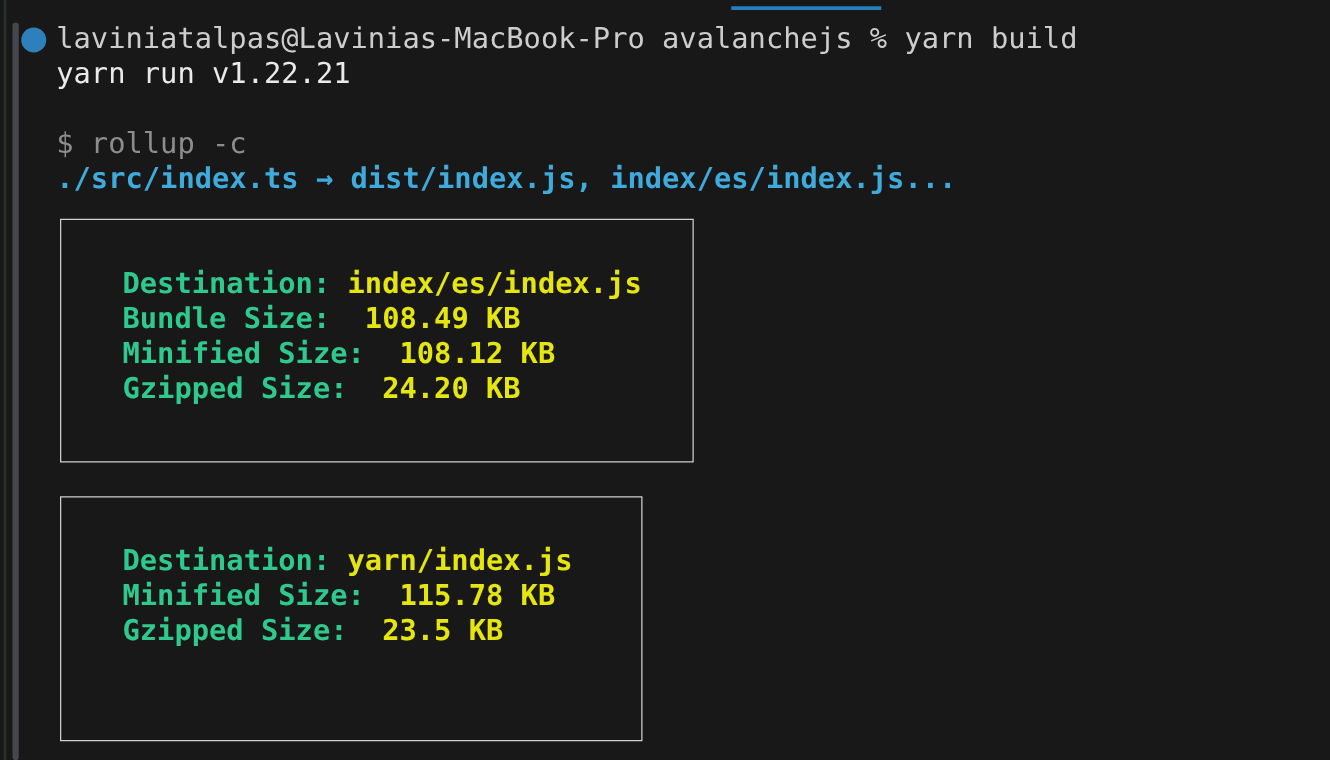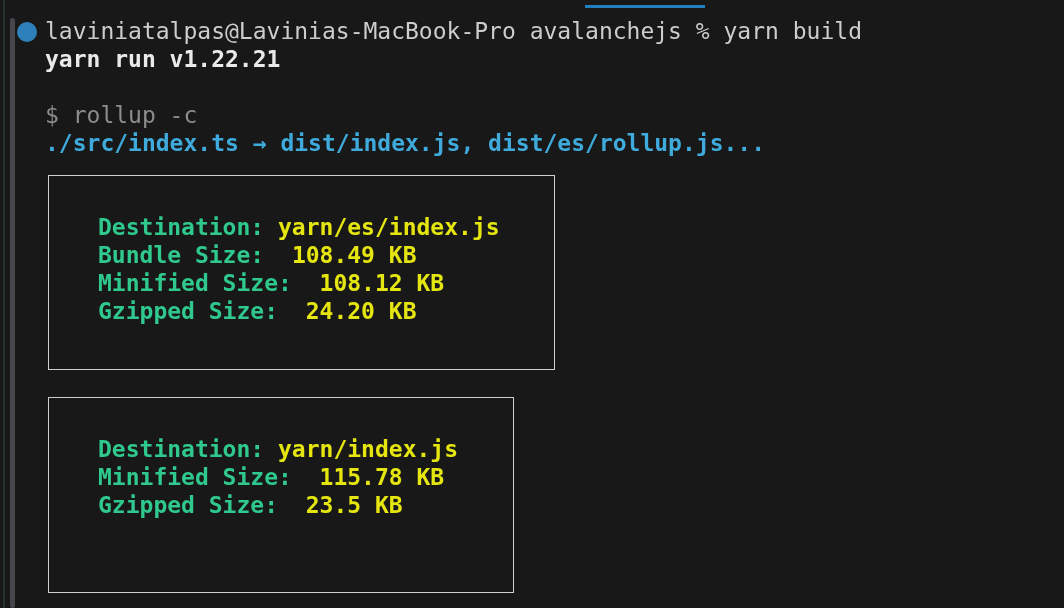--- a/index.html
+++ b/index.html
@@ -40,21 +40,21 @@
   }
   .line {
     position: absolute;
     left: 45px;
     font-size: 23px;
     line-height: 28px;
     white-space: pre;
     text-align: center;
   }
   .line-prompt  { top: 17px;  color: #cdcdcd; }
-  .line-yarn    { top: 45px;  color: #eaeaea; font-weight: bold; }
+  .line-yarn    { top: 45px;  color: #eaeaea; font-weight: normal; }
   .line-cmd     { top: 73px;  color: #8d8d8d; margin-top: 28px; }
   .line-build   { top: 129px; color: #3fabdc; font-weight: bold; }
   .box {
     position: absolute;
     left: 48px;
     box-sizing: border-box;
     border: 1.5px solid #cfcfcf;
     padding: 37px 0 0 49px;
     background: transparent;
   }
@@ -74,24 +74,24 @@
 
 <div class="tab-indicator"></div>
 <div class="edge-line"></div>
 <div class="guide-bar"></div>
 <div class="decoration"></div>
 
 <div>
   <div class="line line-prompt">laviniatalpas@Lavinias-MacBook-Pro avalanchejs % yarn build</div>
   <div class="line line-yarn">yarn run v1.22.21</div>
   <div class="line line-cmd">$ rollup -c</div>
-  <div class="line line-build">./src/index.ts → dist/index.js, dist/es/rollup.js...</div>
+  <div class="line line-build">./src/index.ts → dist/index.js, index/es/index.js...</div>
 
   <div class="box box-1">
-    <div class="row"><span class="lbl">Destination: </span><span class="val">yarn/es/index.js</span></div>
+    <div class="row"><span class="lbl">Destination: </span><span class="val">index/es/index.js</span></div>
     <div class="row"><span class="lbl">Bundle Size:  </span><span class="val">108.49 KB</span></div>
     <div class="row"><span class="lbl">Minified Size:  </span><span class="val">108.12 KB</span></div>
     <div class="row"><span class="lbl">Gzipped Size:  </span><span class="val">24.20 KB</span></div>
   </div>
 
   <div class="box box-2">
     <div class="row"><span class="lbl">Destination: </span><span class="val">yarn/index.js</span></div>
     <div class="row"><span class="lbl">Minified Size:  </span><span class="val">115.78 KB</span></div>
     <div class="row"><span class="lbl">Gzipped Size:  </span><span class="val">23.5 KB</span></div>
   </div>

